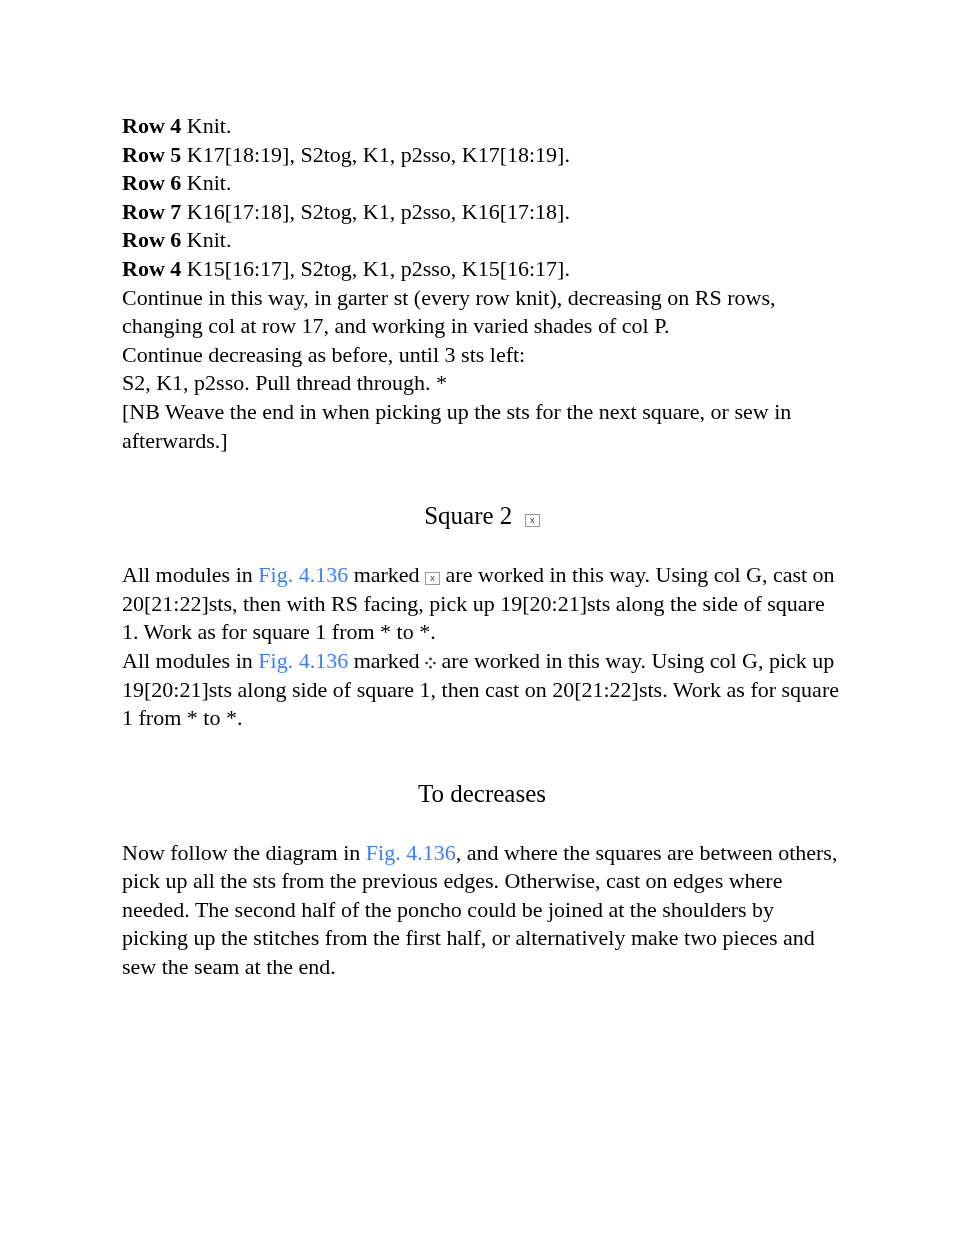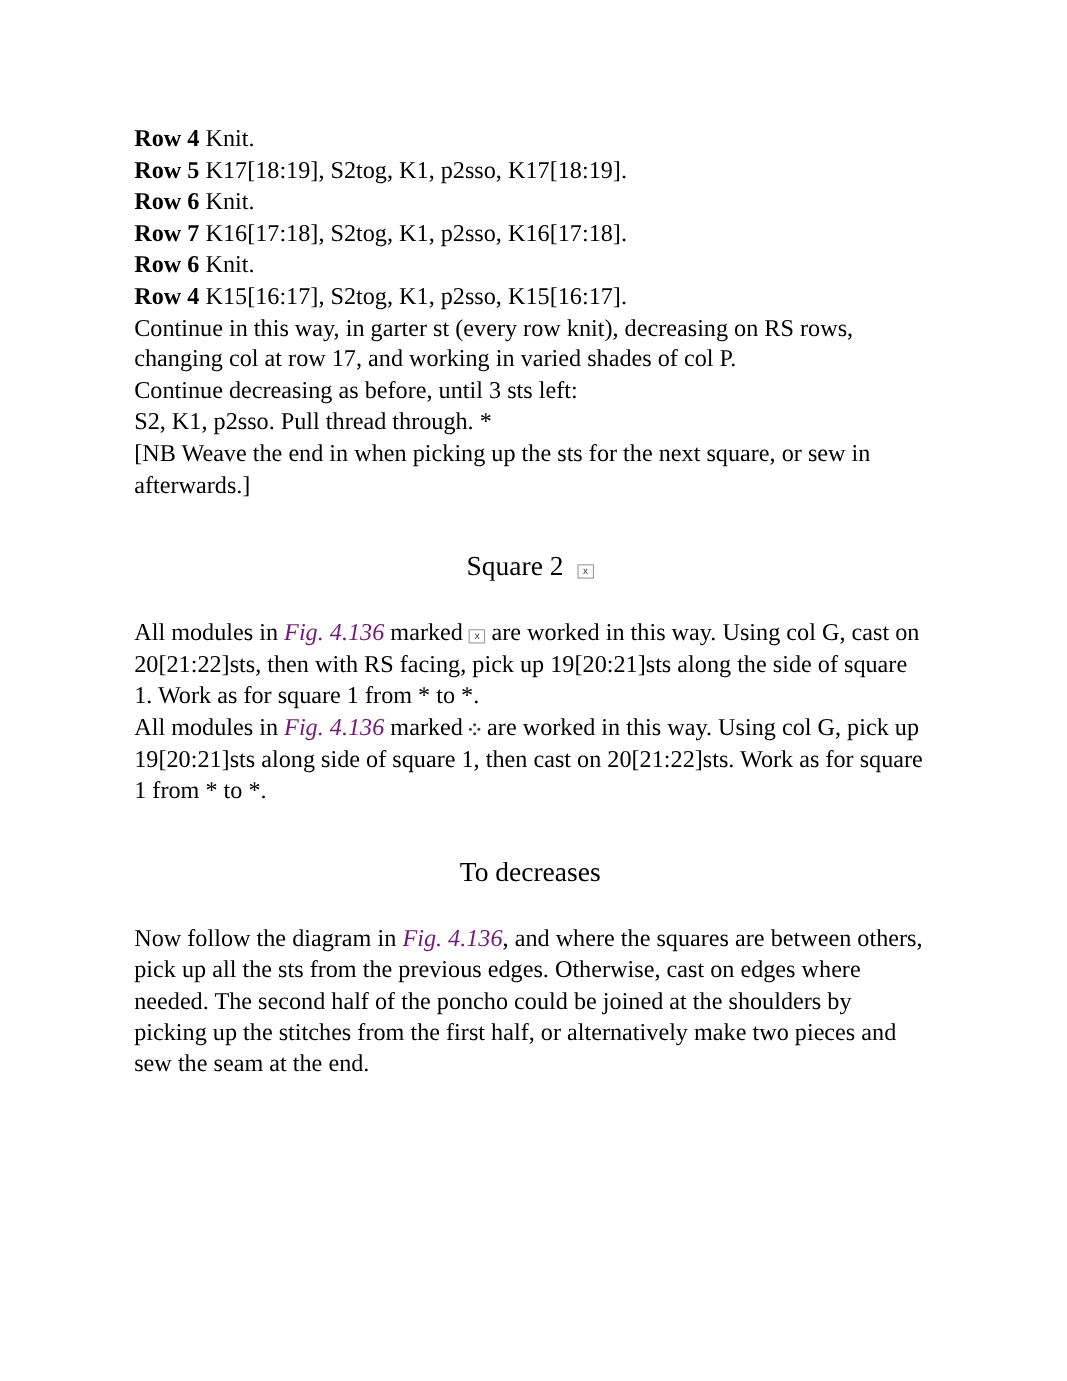--- a/index.html
+++ b/index.html
@@ -19,24 +19,23 @@
   .row-label { font-weight: bold; }
   h2.section-heading {
     font-size: 25px;
     font-weight: normal;
     line-height: 30px;
     margin: 46px 0 30px 0;
     color: #000000;
     text-align: center;
   }
   .fig-link {
-    color: #701a75;
+    color: #3b82f6;
     text-decoration: none;
     cursor: pointer;
-    font-style: italic;
   }
   .boxed-x {
     display: inline-flex;
     align-items: center;
     justify-content: center;
     width: 15px;
     height: 13px;
     border: 1px solid #9a9a9a;
     box-sizing: border-box;
     font-family: "Liberation Sans", "DejaVu Sans", sans-serif;

